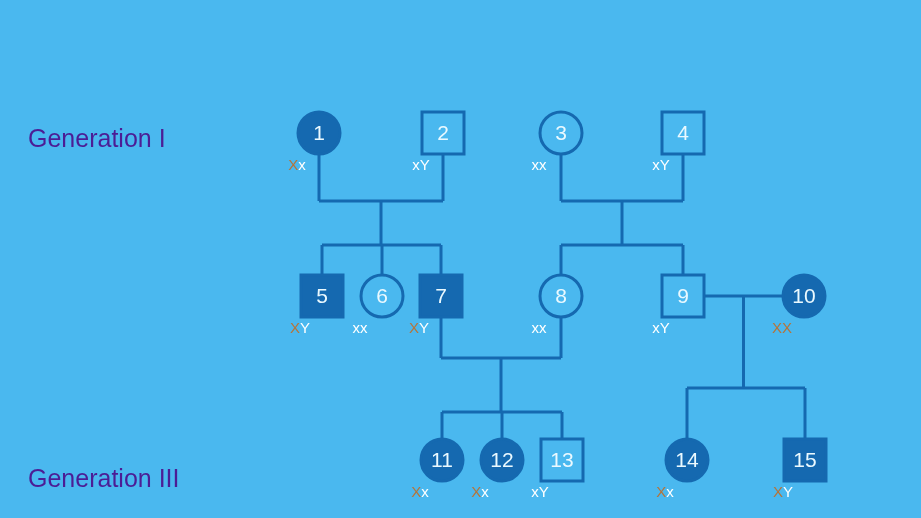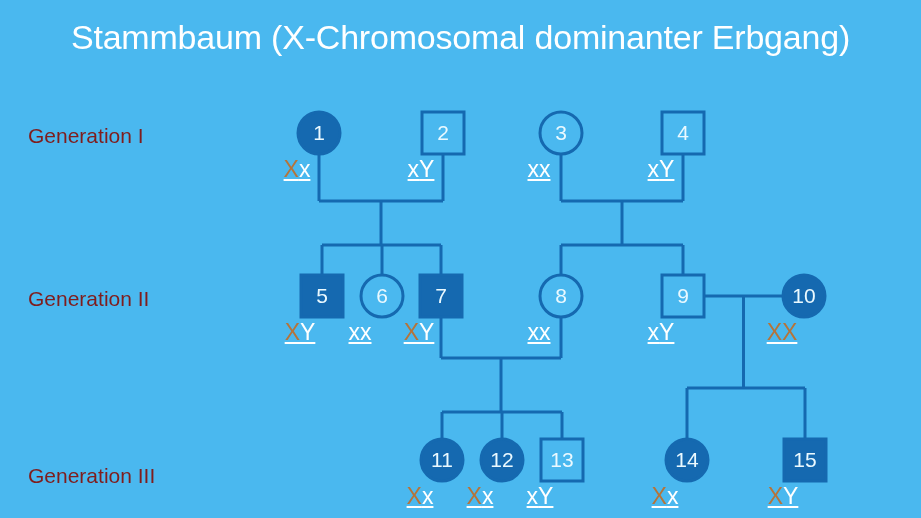--- a/index.html
+++ b/index.html
@@ -27,22 +27,22 @@
     width: 921px;
     text-align: center;
     color: #ffffff;
     font-size: 34px;
     font-weight: 400;
     letter-spacing: -0.2px;
     white-space: nowrap;
   }
   .gen-label {
     position: absolute;
-    color: #7f1d1d;
-    font-size: 21px;
+    color: #4c1d95;
+    font-size: 25px;
     font-weight: 400;
     white-space: nowrap;
     left: 28px;
   }
   #gen-label-1 { top: 124px; }
   #gen-label-2 { top: 287px; }
   #gen-label-3 { top: 464px; }
 
   svg#pedigree {
     position: absolute;
@@ -68,42 +68,39 @@
   }
   .sym-id {
     fill: #eaf9ff;
     font-family: "Liberation Sans", sans-serif;
     font-size: 21px;
     text-anchor: middle;
     dominant-baseline: middle;
   }
   .geno {
     position: absolute;
-    font-size: 23px;
+    font-size: 15px;
     white-space: nowrap;
     color: #ffffff;
     transform: translateX(-50%);
-    text-decoration: underline;
   }
   .geno .allele-dom {
     color: #b5743a;
   }
   .geno .allele-rec {
     color: #ffffff;
   }
 </style>
 </head>
 <body>
 
 <div id="stage">
 
-  <div id="chart-title">Stammbaum (X-Chromosomal dominanter Erbgang)</div>
 
   <div class="gen-label" id="gen-label-1">Generation I</div>
-  <div class="gen-label" id="gen-label-2">Generation II</div>
   <div class="gen-label" id="gen-label-3">Generation III</div>
 
   <svg id="pedigree" viewBox="0 0 921 518">
     <g id="connector-layer">
         <line x1="319" y1="154" x2="319" y2="201" class="link-line"></line>
         <line x1="443" y1="154" x2="443" y2="201" class="link-line"></line>
         <line x1="319" y1="201" x2="443" y2="201" class="link-line"></line>
         <line x1="381" y1="201" x2="381" y2="245" class="link-line"></line>
         <line x1="322" y1="245" x2="441" y2="245" class="link-line"></line>
         <line x1="322" y1="245" x2="322" y2="275" class="link-line"></line>

